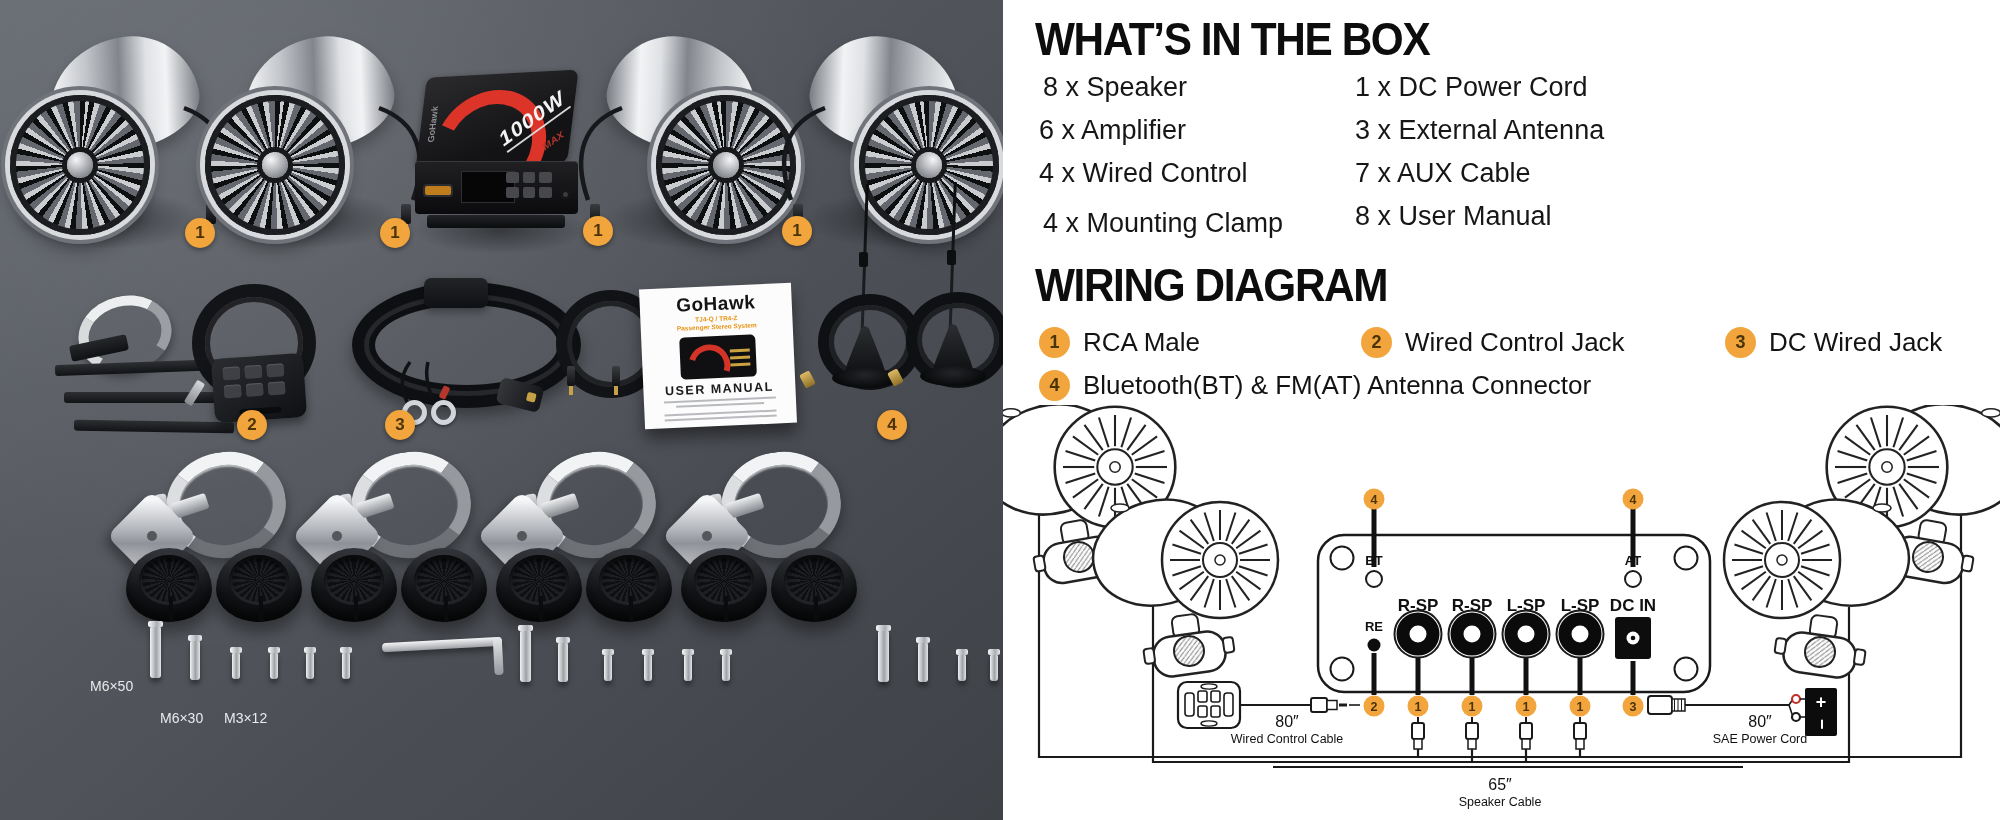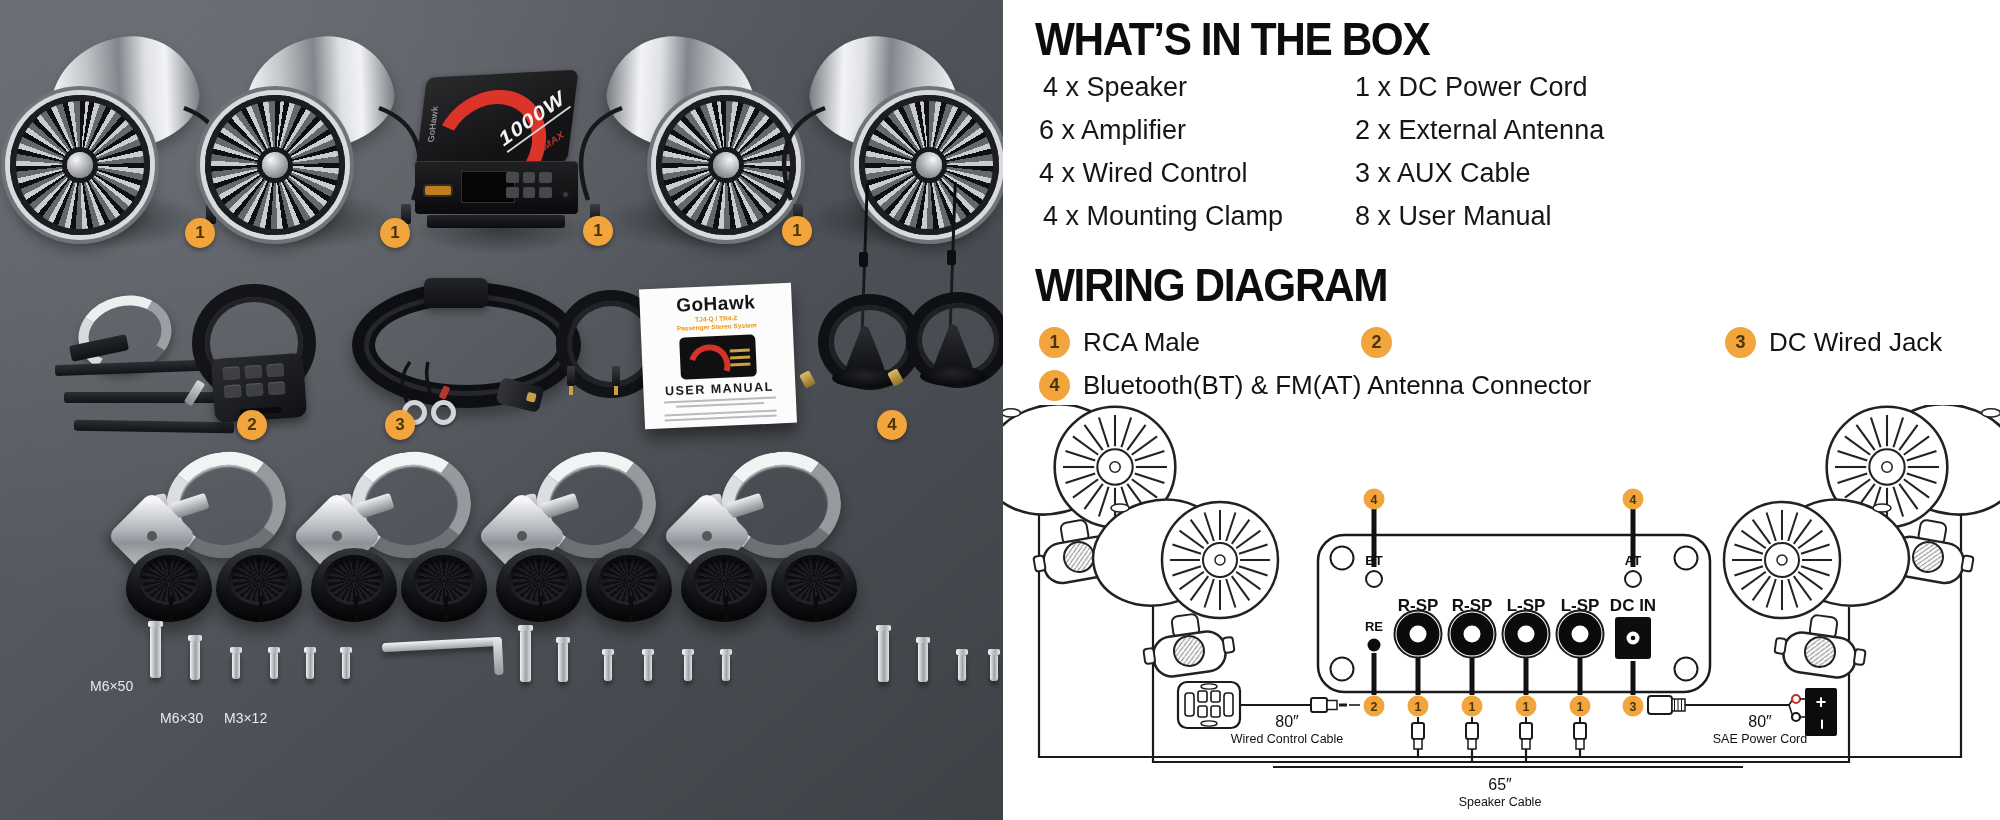--- a/index.html
+++ b/index.html
@@ -357,38 +357,39 @@
   <div class="slabel" style="left:90px;top:678px">M6×50</div>
   <div class="slabel" style="left:160px;top:710px">M6×30</div>
   <div class="slabel" style="left:224px;top:710px">M3×12</div>
 </div>
 
 <div class="panel">
 
   <div class="h1" style="top:12px">WHAT’S IN THE BOX</div>
 
   <div class="boxlist">
-    <div class="bitem" style="left:40px;top:6px">4 x Speaker</div>
+    <div class="bitem" style="left:40px;top:6px">8 x Speaker</div>
     <div class="bitem" style="left:36px;top:49px">6 x Amplifier</div>
     <div class="bitem" style="left:36px;top:92px">4 x Wired Control</div>
-    <div class="bitem" style="left:40px;top:135px">4 x Mounting Clamp</div>
+    <div class="bitem" style="left:40px;top:142px">4 x Mounting Clamp</div>
     <div class="bitem" style="left:352px;top:6px">1 x DC Power Cord</div>
-    <div class="bitem" style="left:352px;top:49px">2 x External Antenna</div>
-    <div class="bitem" style="left:352px;top:92px">3 x AUX Cable</div>
+    <div class="bitem" style="left:352px;top:49px">3 x External Antenna</div>
+    <div class="bitem" style="left:352px;top:92px">7 x AUX Cable</div>
     <div class="bitem" style="left:352px;top:135px">8 x User Manual</div>
   </div>
 
   <div class="h1" style="top:258px">WIRING DIAGRAM</div>
 
   <div class="legitem" style="left:36px;top:327px">
     <span class="lbadge" style="background: rgb(242, 165, 60);">1</span>
     <span class="legtxt">RCA Male</span>
   </div>
   <div class="legitem" style="left:358px;top:327px">
     <span class="lbadge" style="background: rgb(242, 165, 60);">2</span>
+    <span class="legtxt">Wired Control Jack</span>
   </div>
   <div class="legitem" style="left:722px;top:327px">
     <span class="lbadge" style="background: rgb(242, 165, 60);">3</span>
     <span class="legtxt">DC Wired Jack</span>
   </div>
   <div class="legitem" style="left:36px;top:370px">
     <span class="lbadge" style="background: rgb(242, 165, 60);">4</span>
     <span class="legtxt">Bluetooth(BT) &amp; FM(AT) Antenna Connector</span>
   </div>
 

